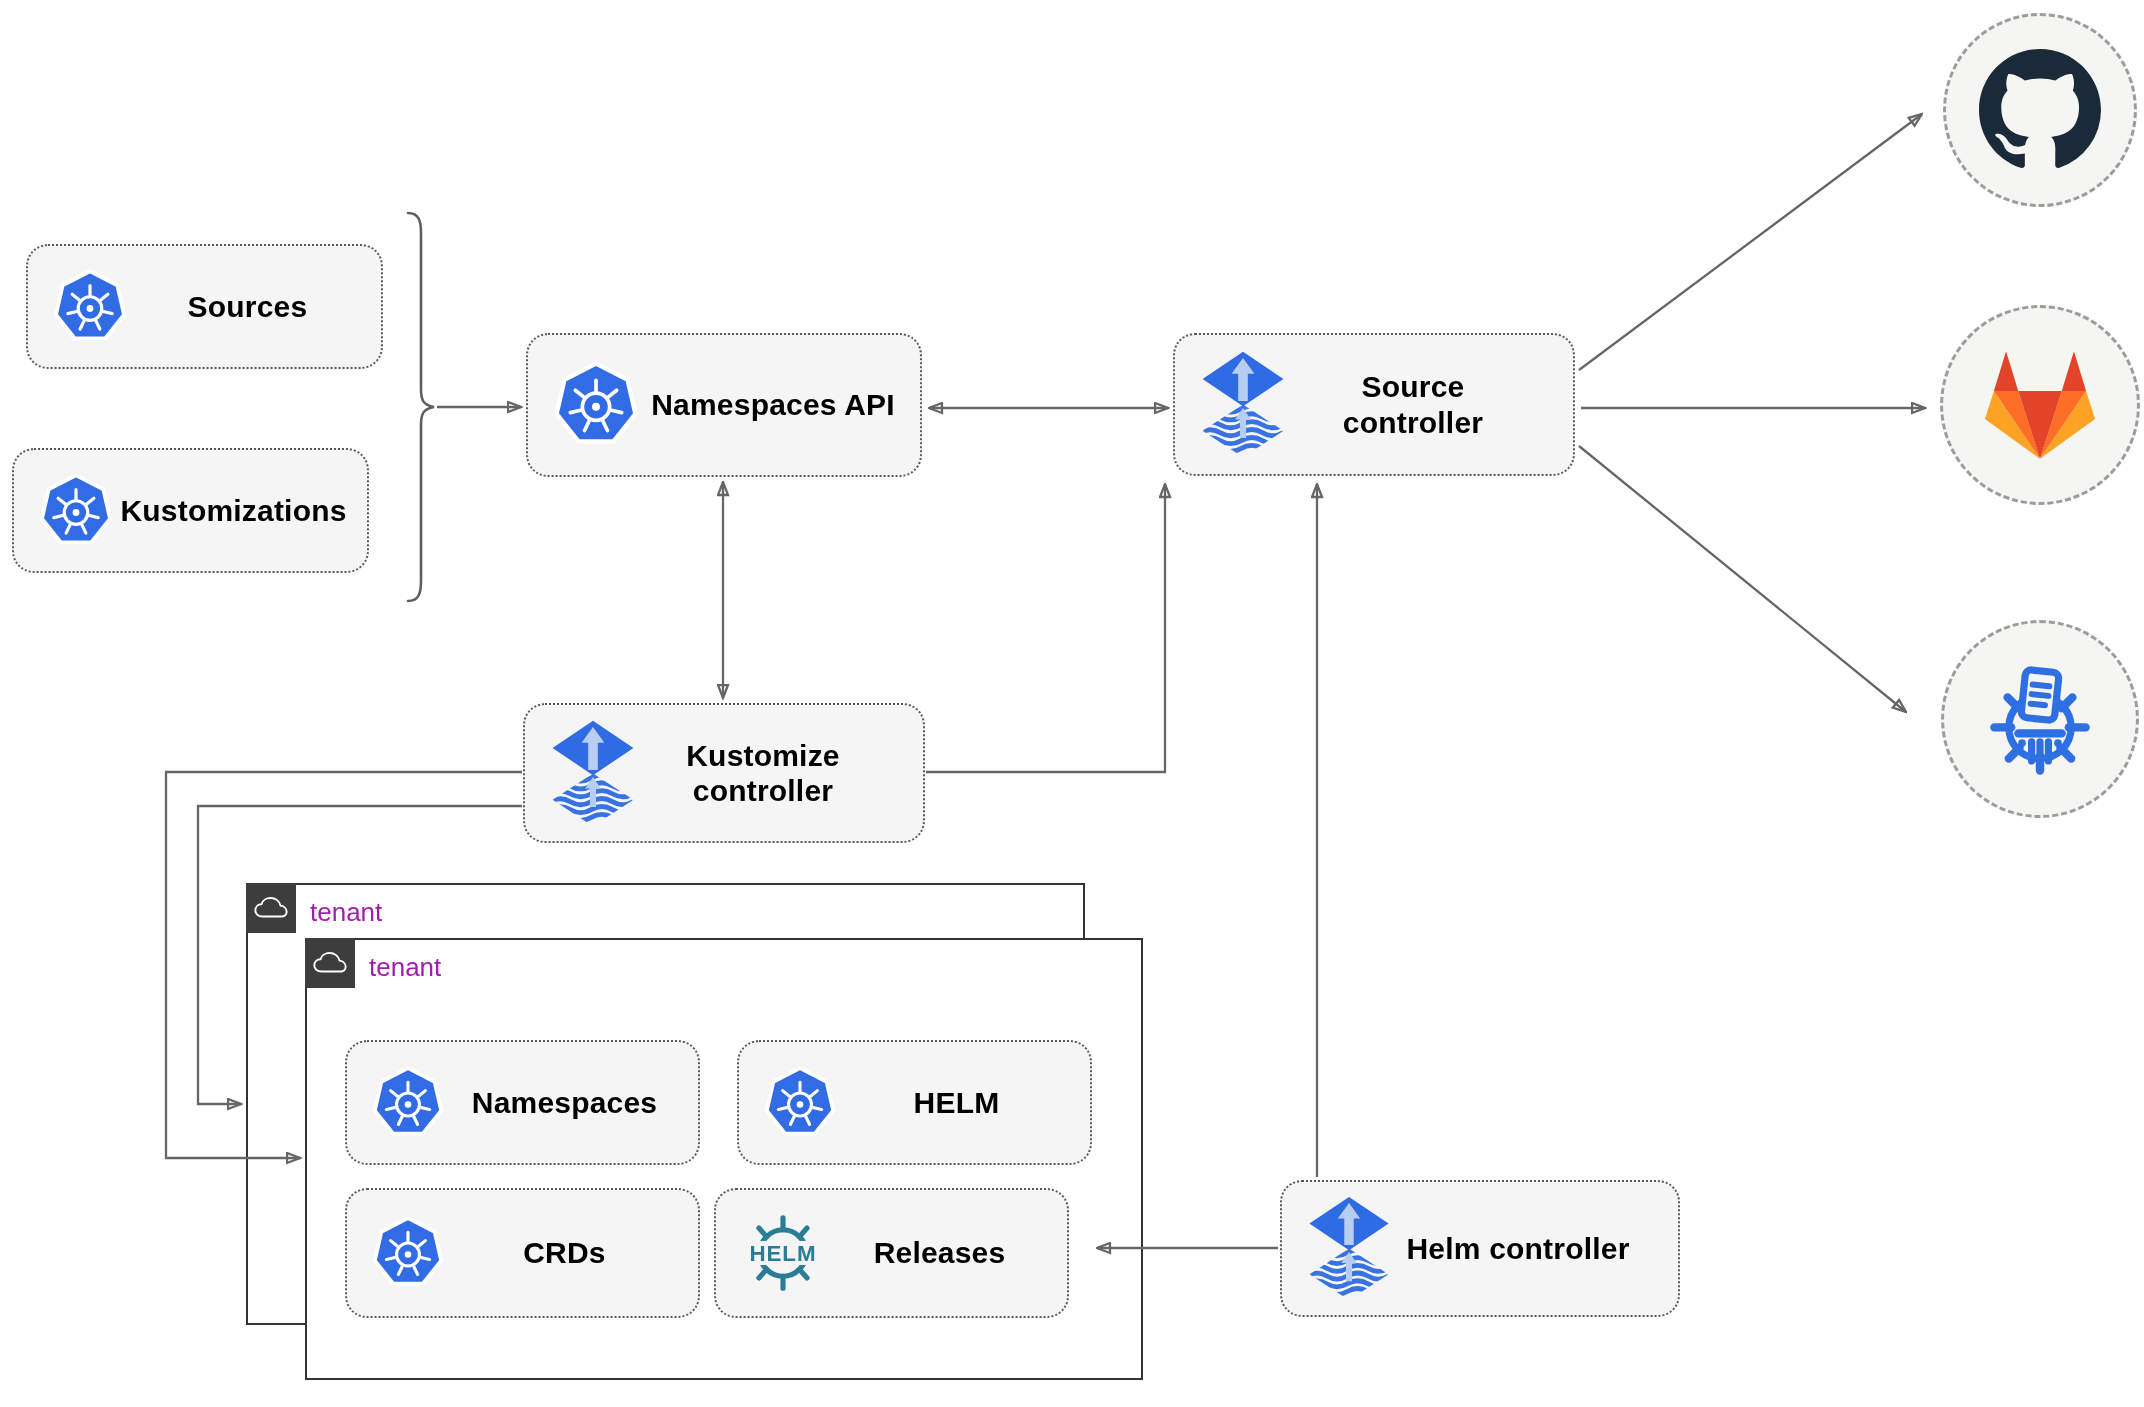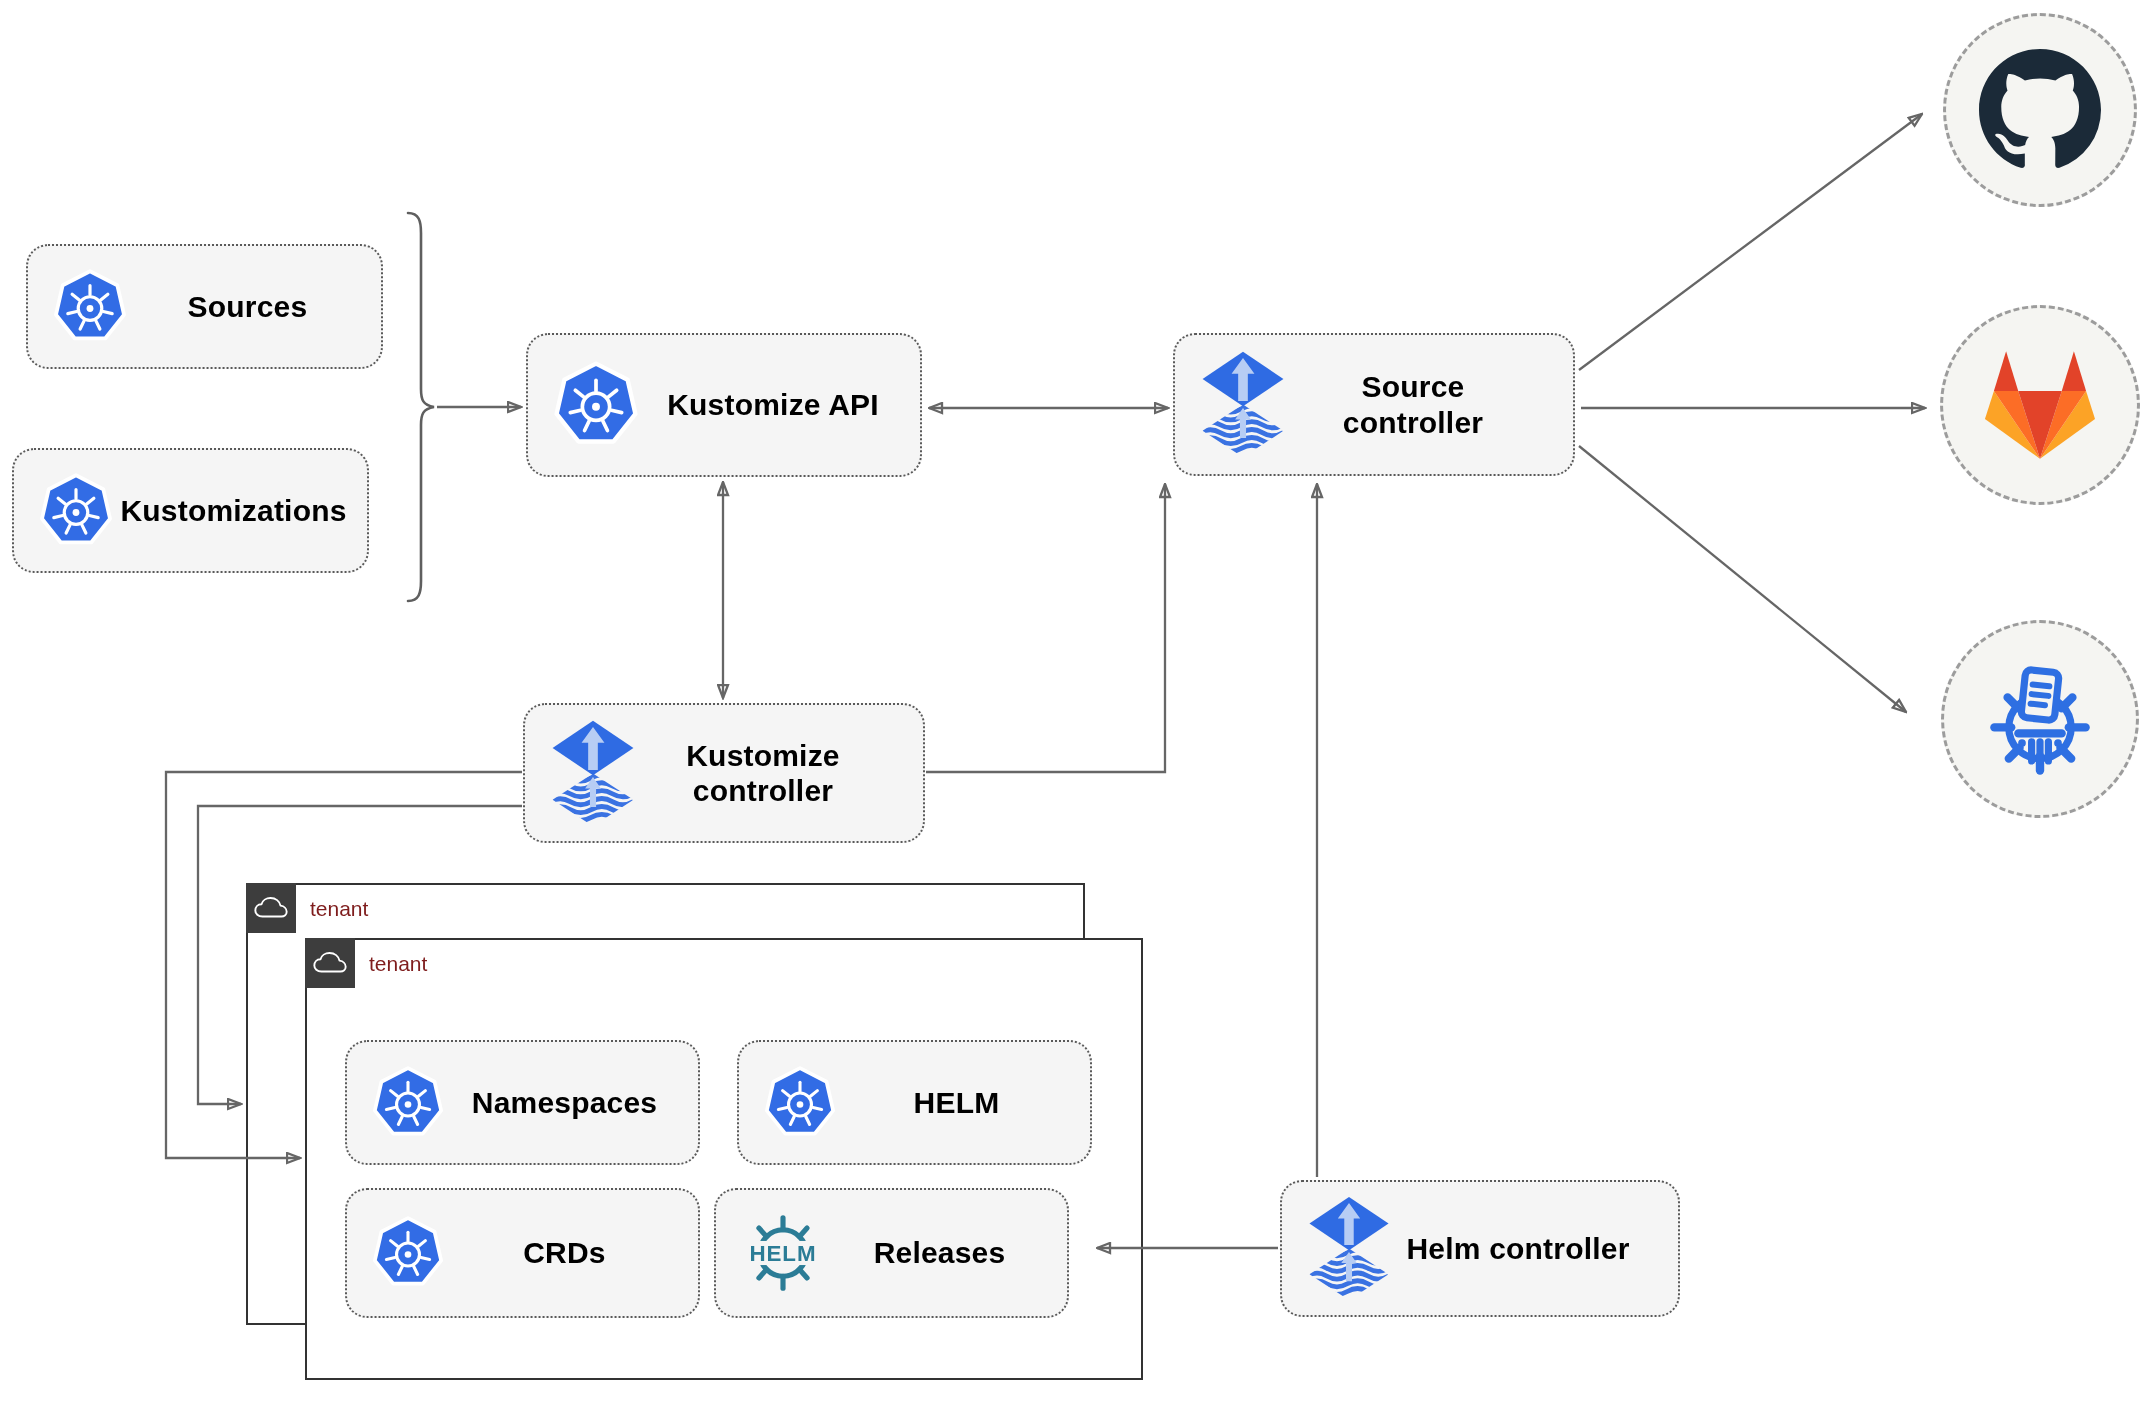--- a/index.html
+++ b/index.html
@@ -21,21 +21,21 @@
   
   .tenant{
     position:absolute;box-sizing:border-box;background:#ffffff;
     border:2px solid #333333;
   }
   .tenant-badge{
     position:absolute;left:-2px;top:-2px;width:50px;height:50px;
     background:#3d3d3d;display:flex;align-items:center;justify-content:center;
   }
   .tenant-label{
-    position:absolute;left:62px;top:12px;font-size:21px;color:#7f1d1d;
+    position:absolute;left:62px;top:12px;font-size:26px;color:#a21caf;
   }
   
   .endpoint{
     position:absolute;box-sizing:border-box;border-radius:50%;
     background:#f5f5f2;border:3px dashed #9c9c9c;
     display:flex;align-items:center;justify-content:center;
   }
   .wires{position:absolute;left:0;top:0;pointer-events:none;}
   .wires path{fill:none;stroke:#666666;stroke-width:2.3px;}
   .wires .brace{stroke:#5f5f5f;stroke-width:2.6px;stroke-linecap:round;}
@@ -185,21 +185,21 @@
     </span>
     <span class="node-label">Kustomizations</span>
   </div>
 
   <div class="node" style="left:526px;top:333px;width:396px;height:144px">
     <span class="node-icon">
       <svg width="88" height="88" viewBox="0 0 100 100">
           <use href="#sym-k8s"></use>
         </svg>
     </span>
-    <span class="node-label">Kustomize API</span>
+    <span class="node-label">Namespaces API</span>
   </div>
 
   <div class="node" style="left:1173px;top:333px;width:402px;height:143px">
     <span class="node-icon">
       <svg width="88" height="109" viewBox="0 0 100 124">
           <use href="#sym-flux"></use>
         </svg>
     </span>
     <span class="node-label" style="max-width:240px">Source controller</span>
   </div>

